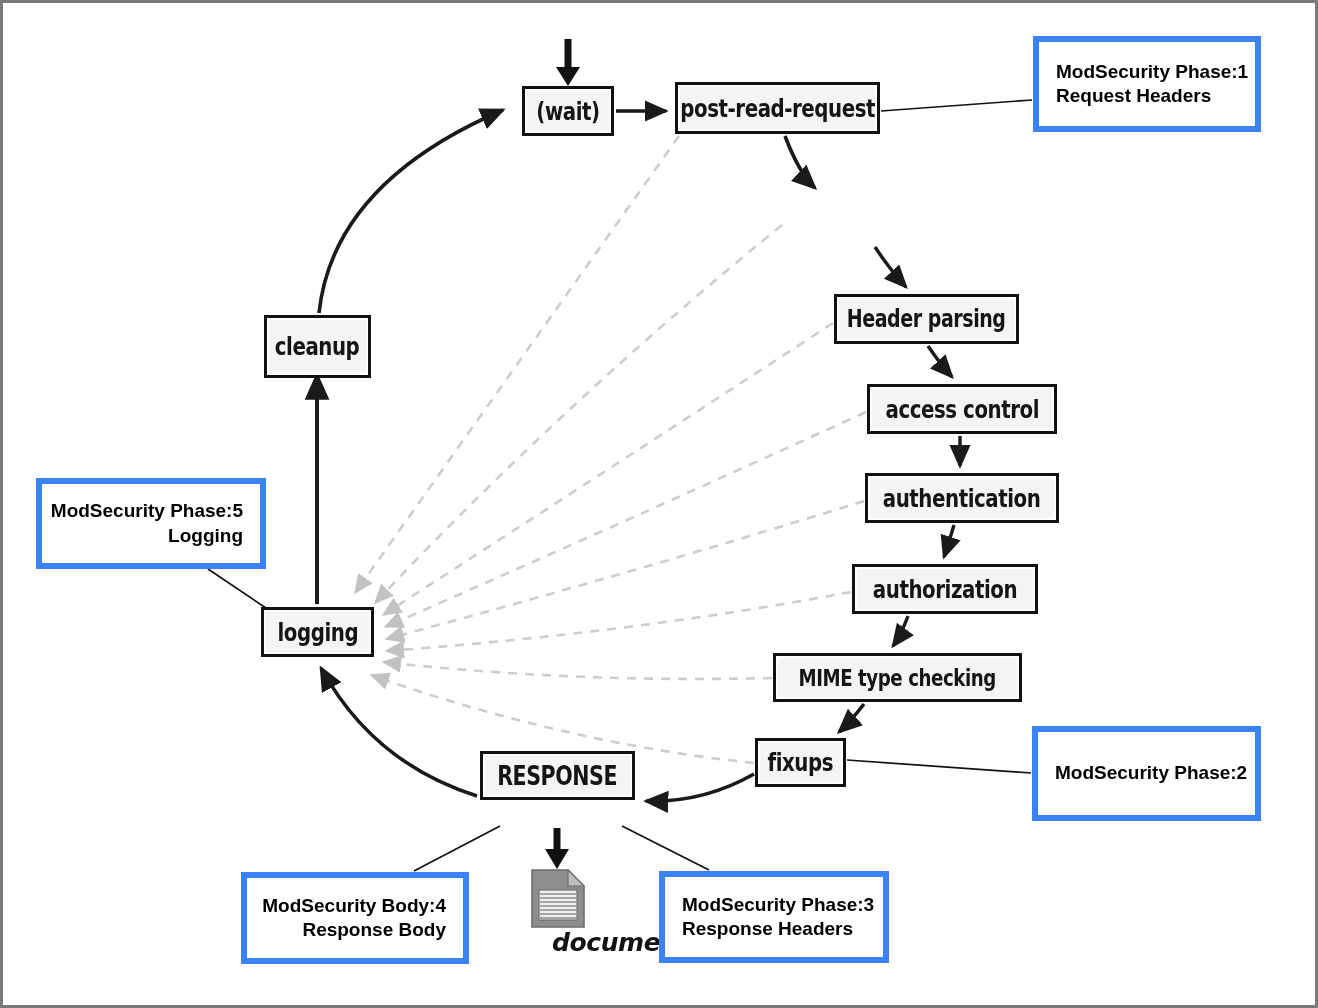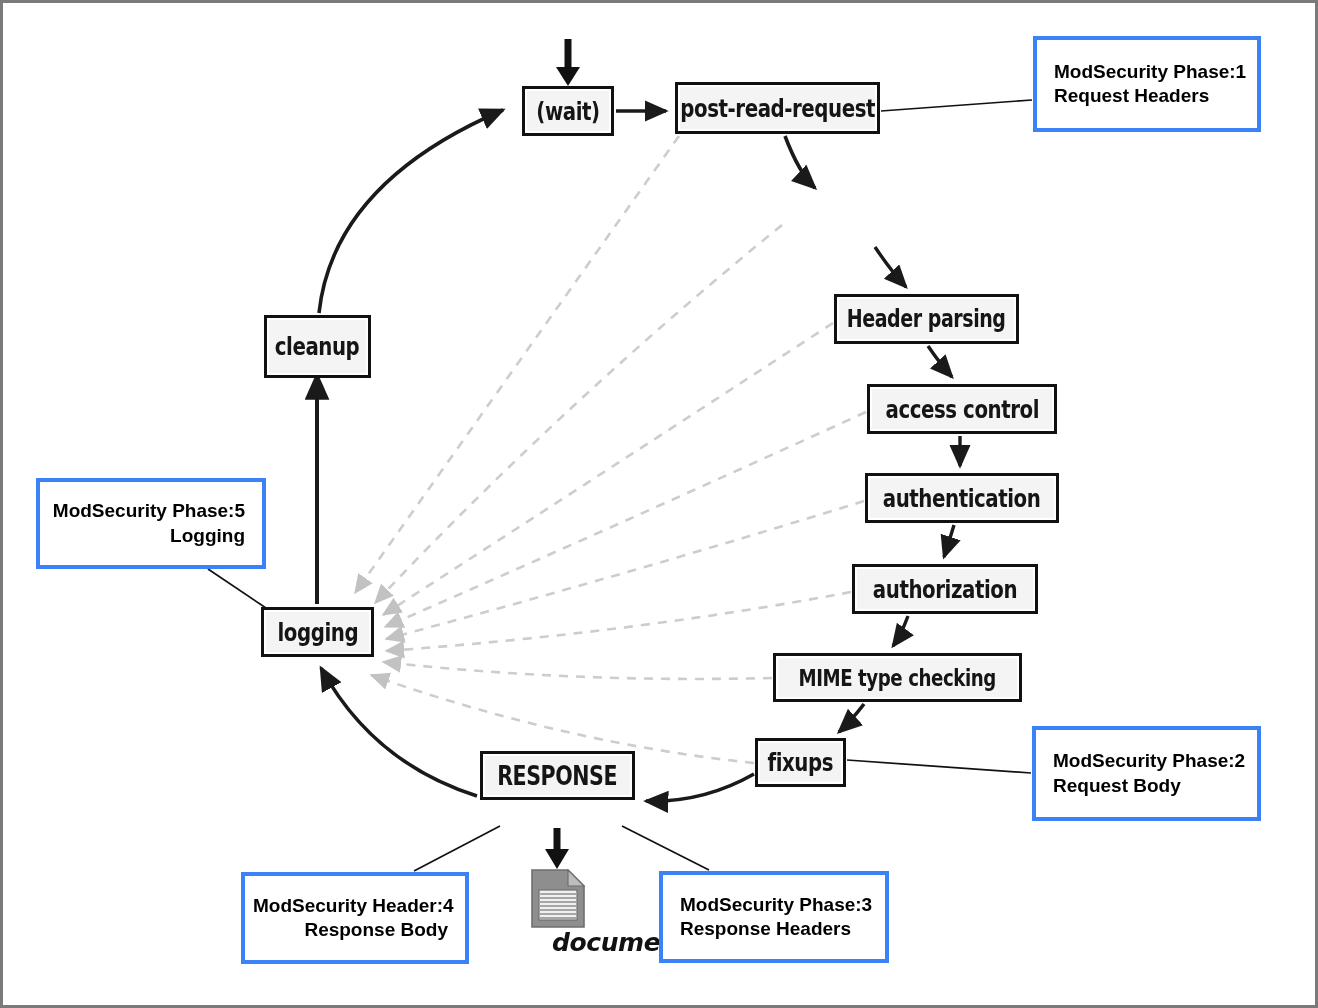--- a/index.html
+++ b/index.html
@@ -49,21 +49,21 @@
     white-space: nowrap;
     letter-spacing: -0.5px;
     transform: scaleX(0.88);
     transform-origin: center center;
   }
 
   
   .callout {
     position: absolute;
     background: #ffffff;
-    border: 4px solid #3b82f6;
+    border: 6px solid #3b82f6;
     box-sizing: border-box;
     display: flex;
     flex-direction: column;
     justify-content: center;
     z-index: 6;
   }
   .callout .cline {
     font-family: "Liberation Sans", sans-serif;
     font-weight: bold;
     font-size: 19px;
@@ -239,25 +239,24 @@
     <div class="cline">Request Headers</div>
   </div>
 
   <div class="callout align-right" style="left:33px; top:475px; width:230px; height:91px;">
     <div class="cline">ModSecurity Phase:5</div>
     <div class="cline">Logging</div>
   </div>
 
   <div class="callout align-left" style="left:1029px; top:723px; width:229px; height:95px;">
     <div class="cline">ModSecurity Phase:2</div>
-    <div class="cline">Request Body</div>
   </div>
 
   <div class="callout align-right" style="left:238px; top:869px; width:228px; height:92px;">
-    <div class="cline">ModSecurity Header:4</div>
+    <div class="cline">ModSecurity Body:4</div>
     <div class="cline">Response Body</div>
   </div>
 
   <div class="callout align-left" style="left:656px; top:868px; width:230px; height:92px;">
     <div class="cline">ModSecurity Phase:3</div>
     <div class="cline">Response Headers</div>
   </div>
 
   <svg id="doc-glyph" style="left:525px; top:865px;" width="62" height="64" viewBox="0 0 62 64" xmlns="http://www.w3.org/2000/svg">
     <path d="M4,2 L40,2 L56,18 L56,59 L4,59 Z" fill="#8e8e8e" stroke="#6f6f6f" stroke-width="1.6"></path>

